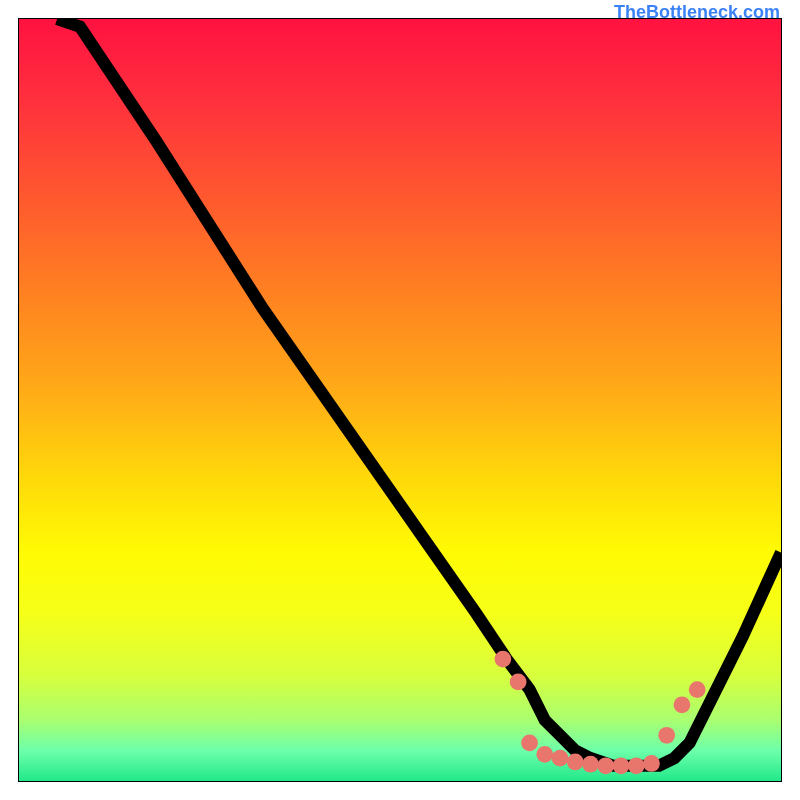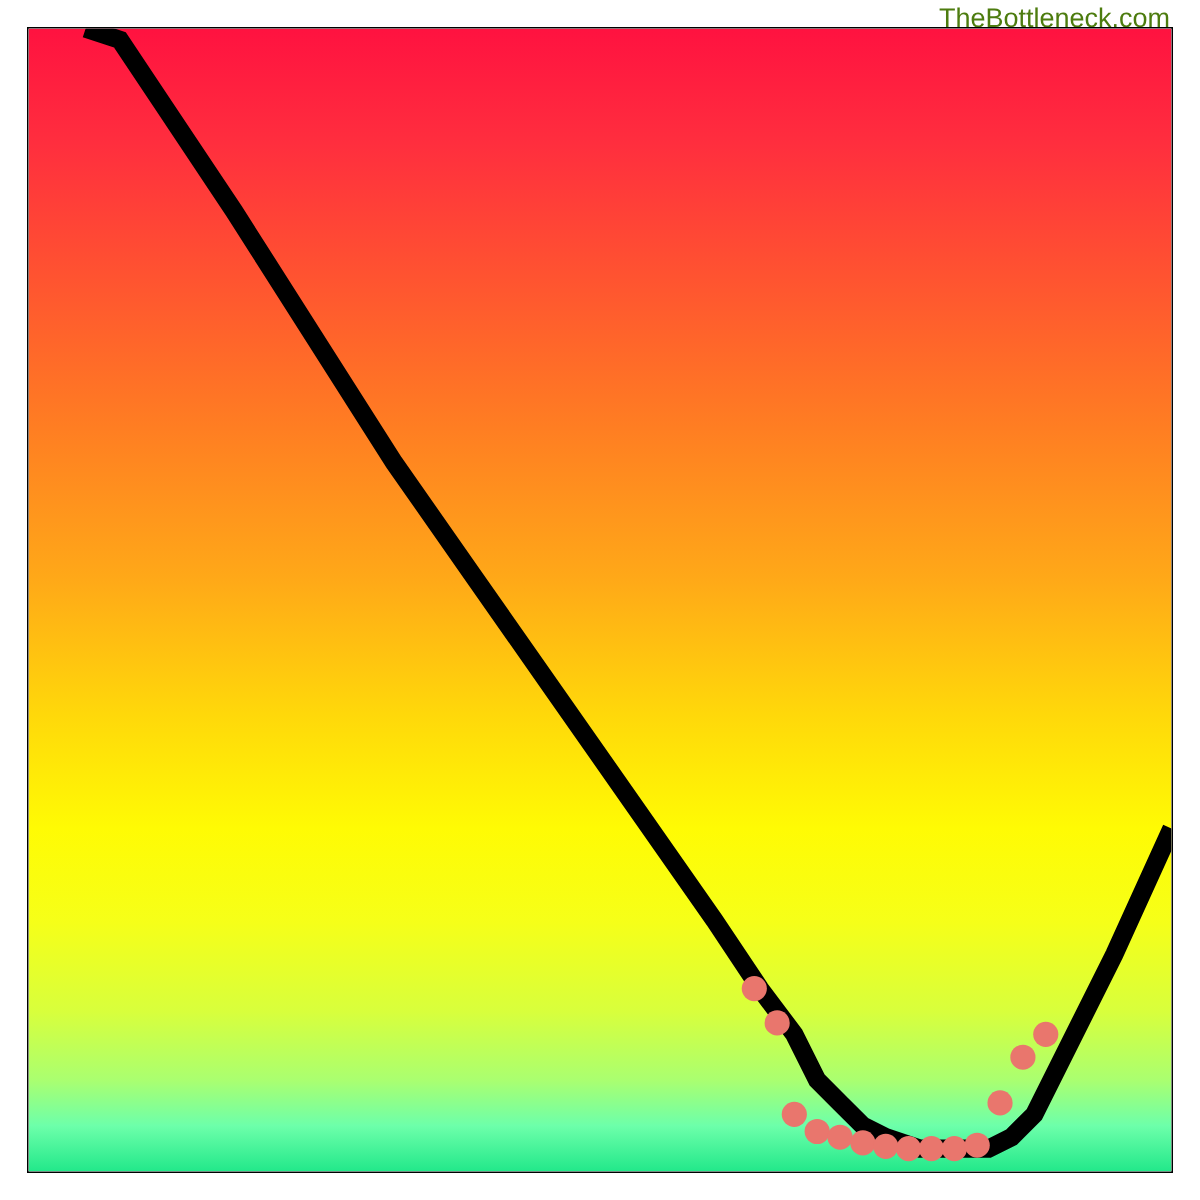--- a/index.html
+++ b/index.html
@@ -33,22 +33,22 @@
     left: 0;
     top: 0;
     width: 100%;
     height: 100%;
   }
   .branding {
     position: absolute;
     top: 2px;
     right: 20px;
     font-size: 18px;
-    font-weight: 400;
-    color: #4d7c0f;
+    font-weight: 700;
+    color: #3b82f6;
   }
   .dot {
     fill: #e9766d;
   }
   .curve {
     fill: none;
     stroke: #000;
     stroke-width: 1.6;
   }
 </style>

